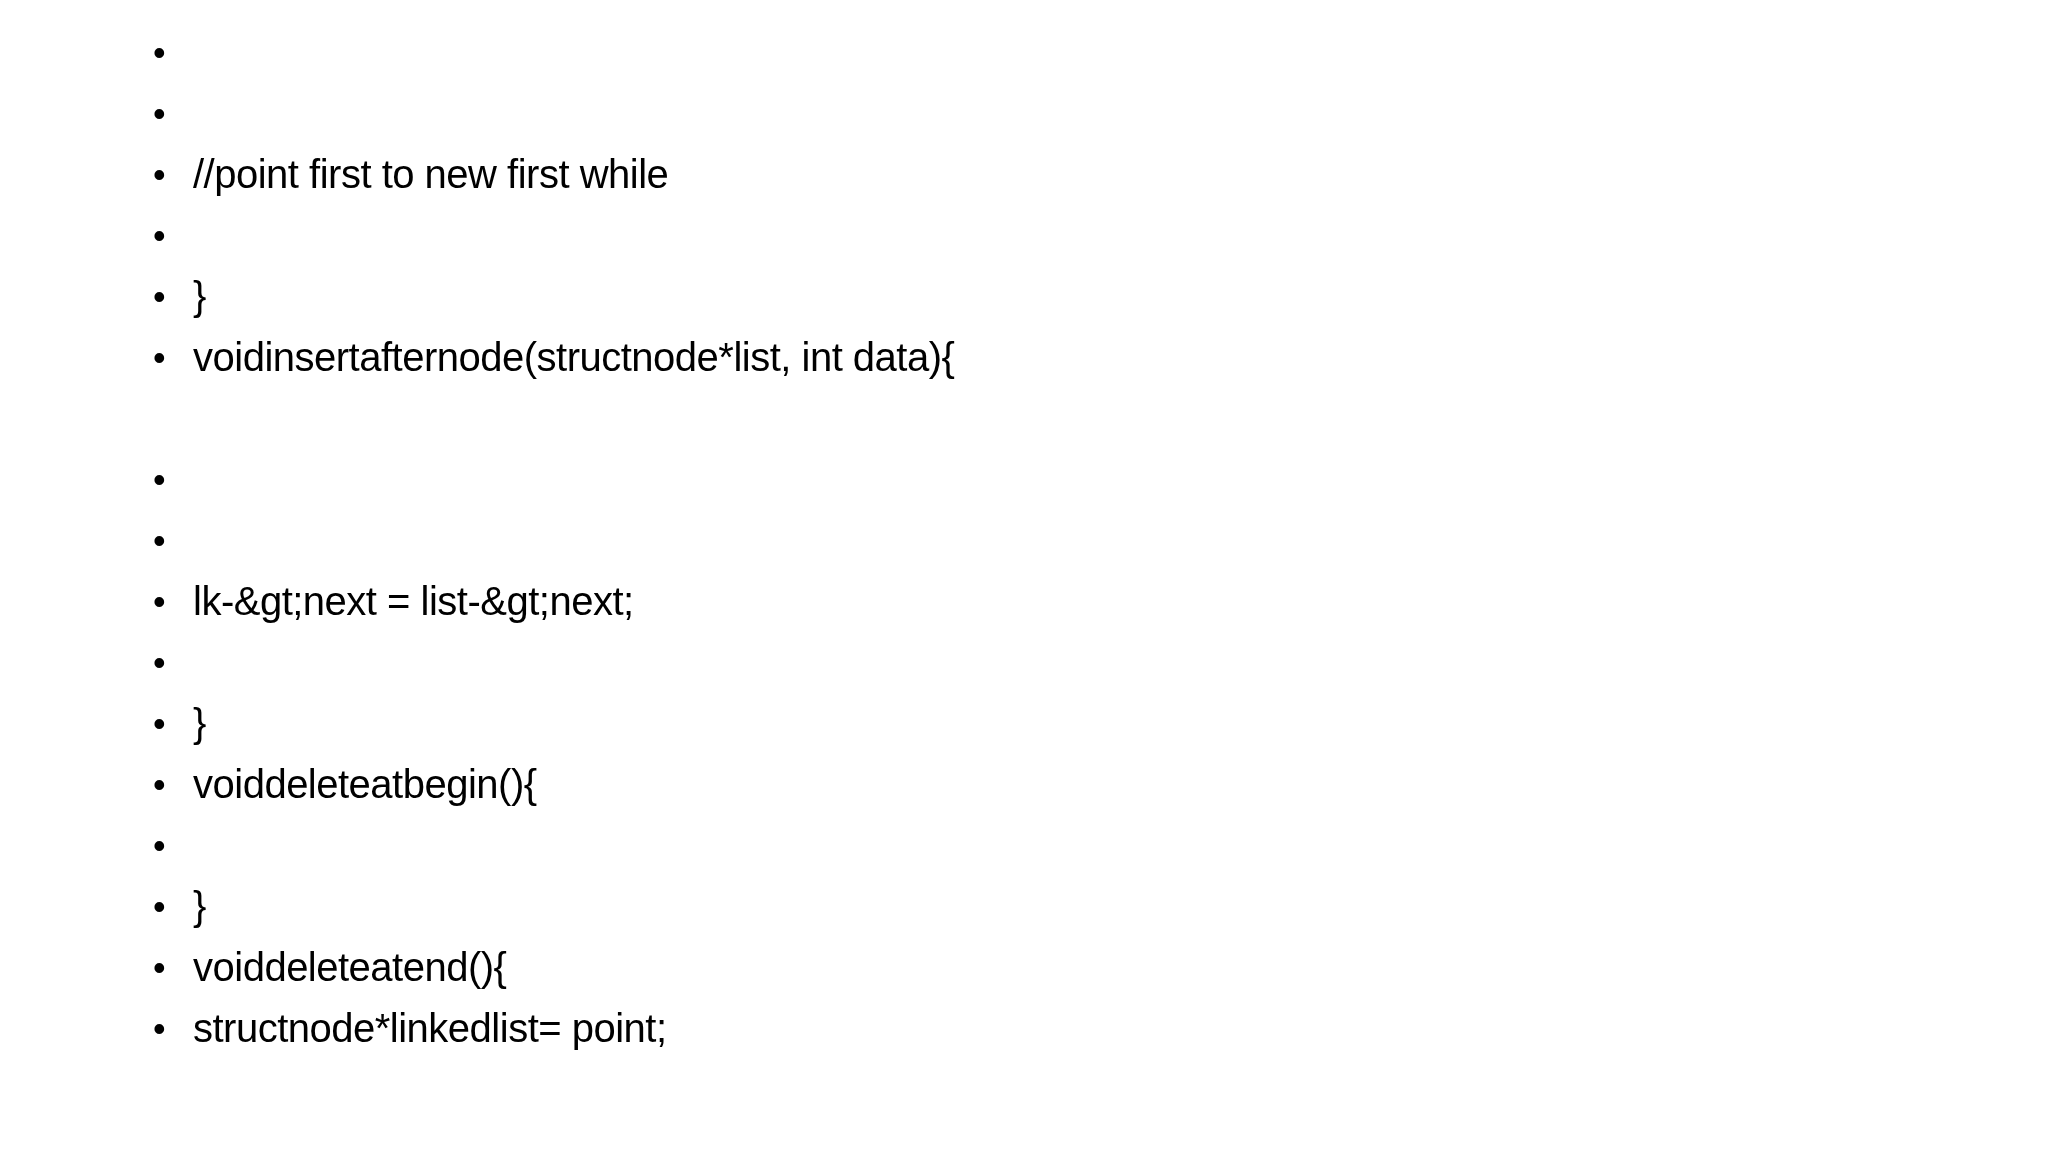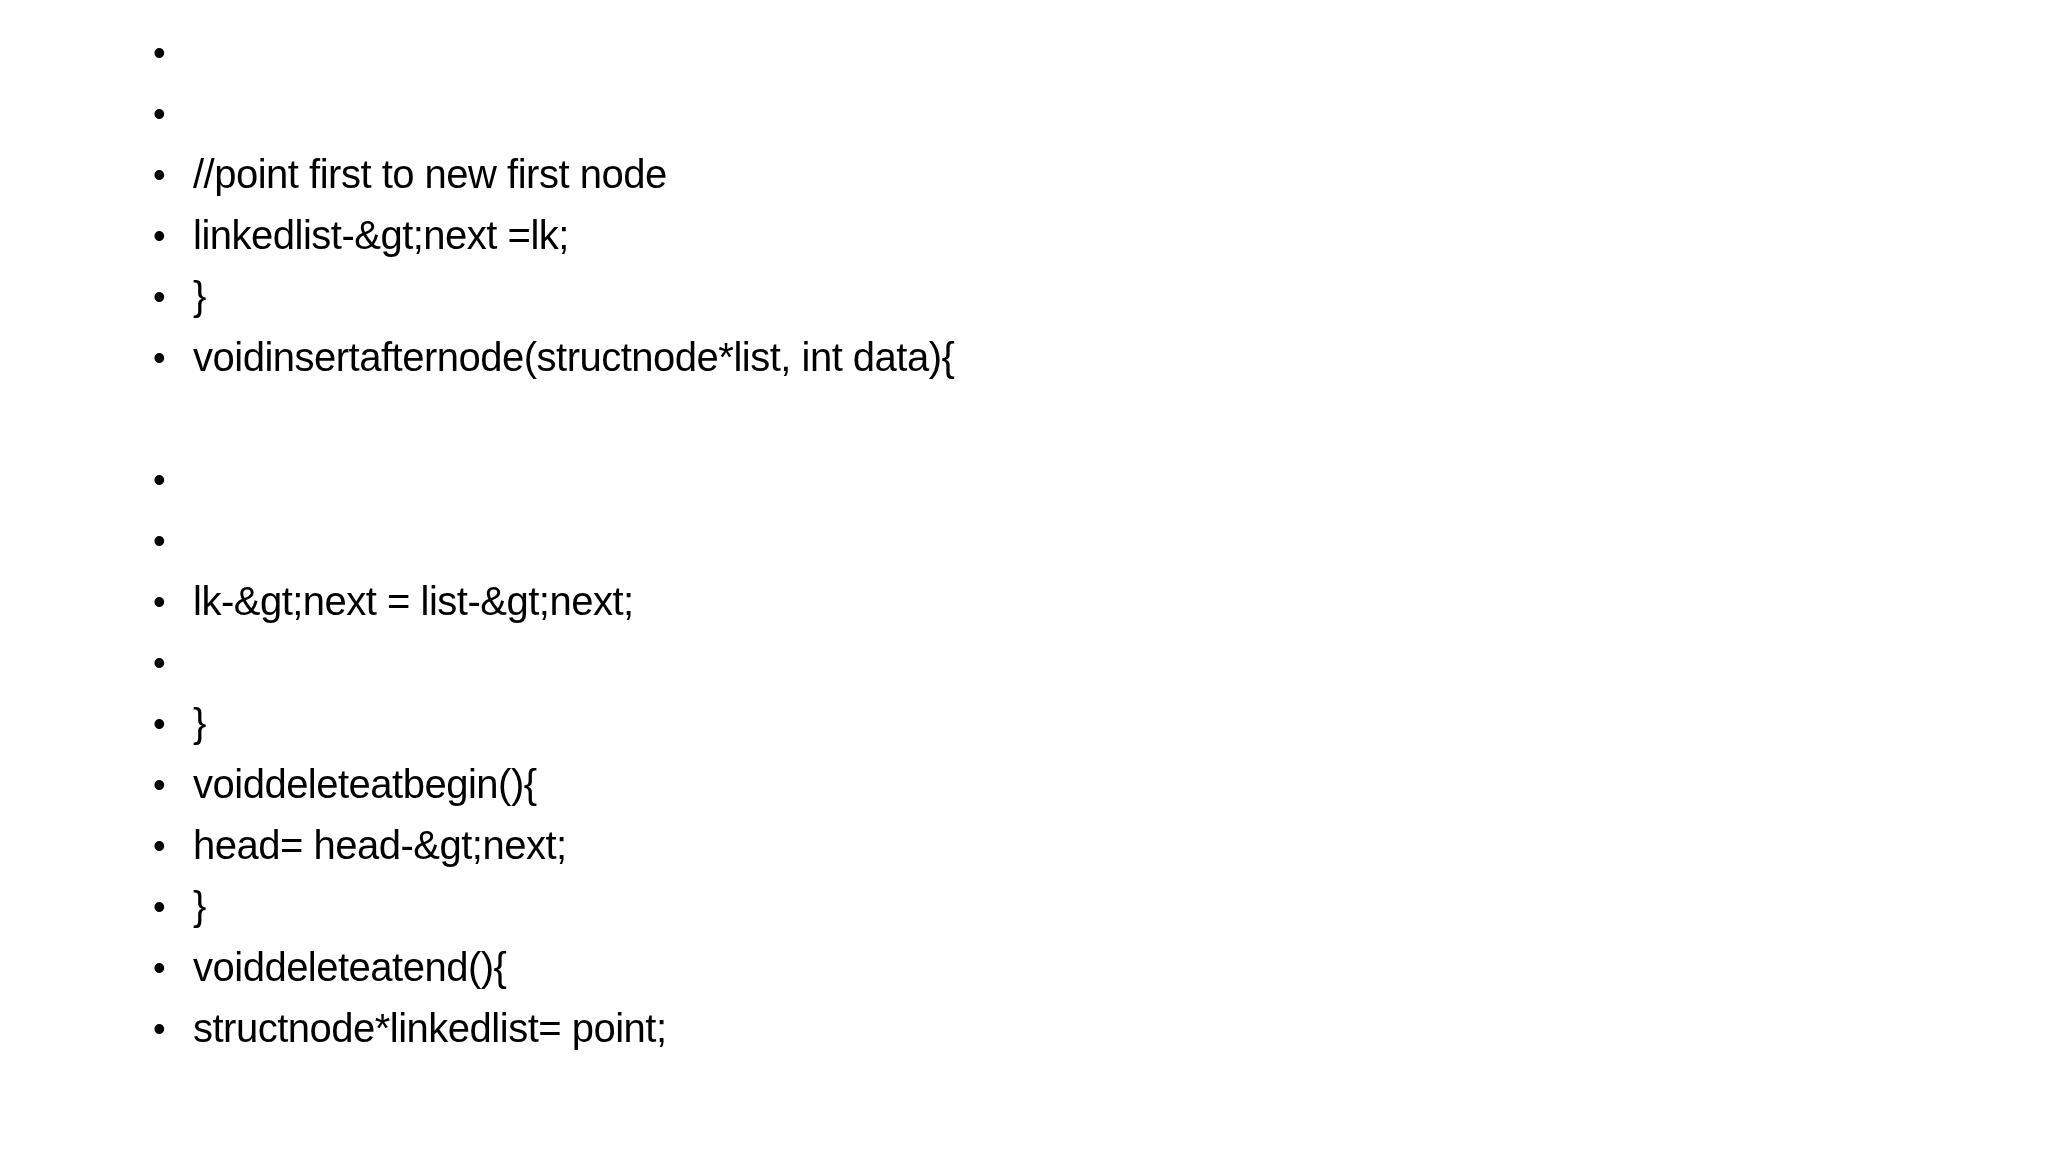--- a/index.html
+++ b/index.html
@@ -46,29 +46,29 @@
     height: 61px;
   }
 </style>
 </head>
 <body>
 
 <div class="slide" style="background: rgb(255, 255, 255);">
   <ul class="code-list" style="color: rgb(0, 0, 0);">
       <li><span class="bullet">•</span></li>
       <li><span class="bullet">•</span></li>
-      <li><span class="bullet">•</span><span class="line-text">//point first to new first node</span></li>
-      <li><span class="bullet">•</span><span class="line-text">linkedlist-&amp;gt;next =lk;</span></li>
+      <li><span class="bullet">•</span><span class="line-text">//point first to new first while</span></li>
+      <li><span class="bullet">•</span></li>
       <li><span class="bullet">•</span><span class="line-text">}</span></li>
       <li><span class="bullet">•</span><span class="line-text">voidinsertafternode(structnode*list, int data){</span></li>
       <li class="blank"><span class="line-text"></span></li>
       <li><span class="bullet">•</span></li>
       <li><span class="bullet">•</span></li>
       <li><span class="bullet">•</span><span class="line-text">lk-&amp;gt;next = list-&amp;gt;next;</span></li>
       <li><span class="bullet">•</span></li>
       <li><span class="bullet">•</span><span class="line-text">}</span></li>
       <li><span class="bullet">•</span><span class="line-text">voiddeleteatbegin(){</span></li>
-      <li><span class="bullet">•</span><span class="line-text">head= head-&amp;gt;next;</span></li>
+      <li><span class="bullet">•</span></li>
       <li><span class="bullet">•</span><span class="line-text">}</span></li>
       <li><span class="bullet">•</span><span class="line-text">voiddeleteatend(){</span></li>
       <li><span class="bullet">•</span><span class="line-text">structnode*linkedlist= point;</span></li>
     </ul>
 </div>
 
 </body></html>

